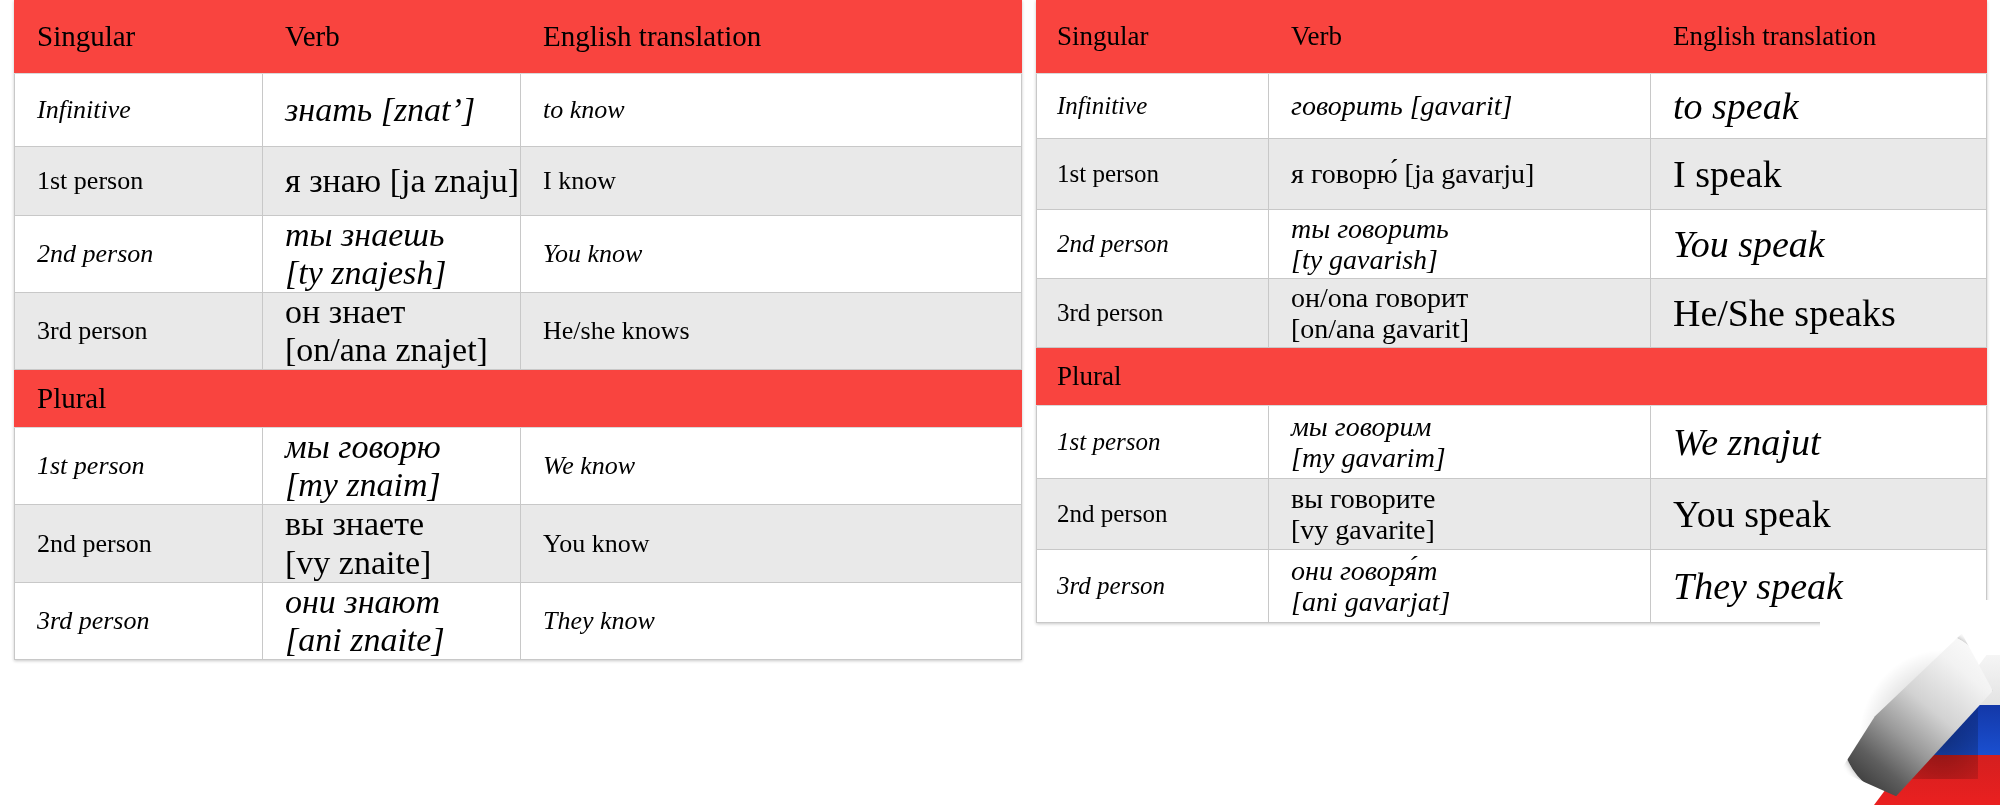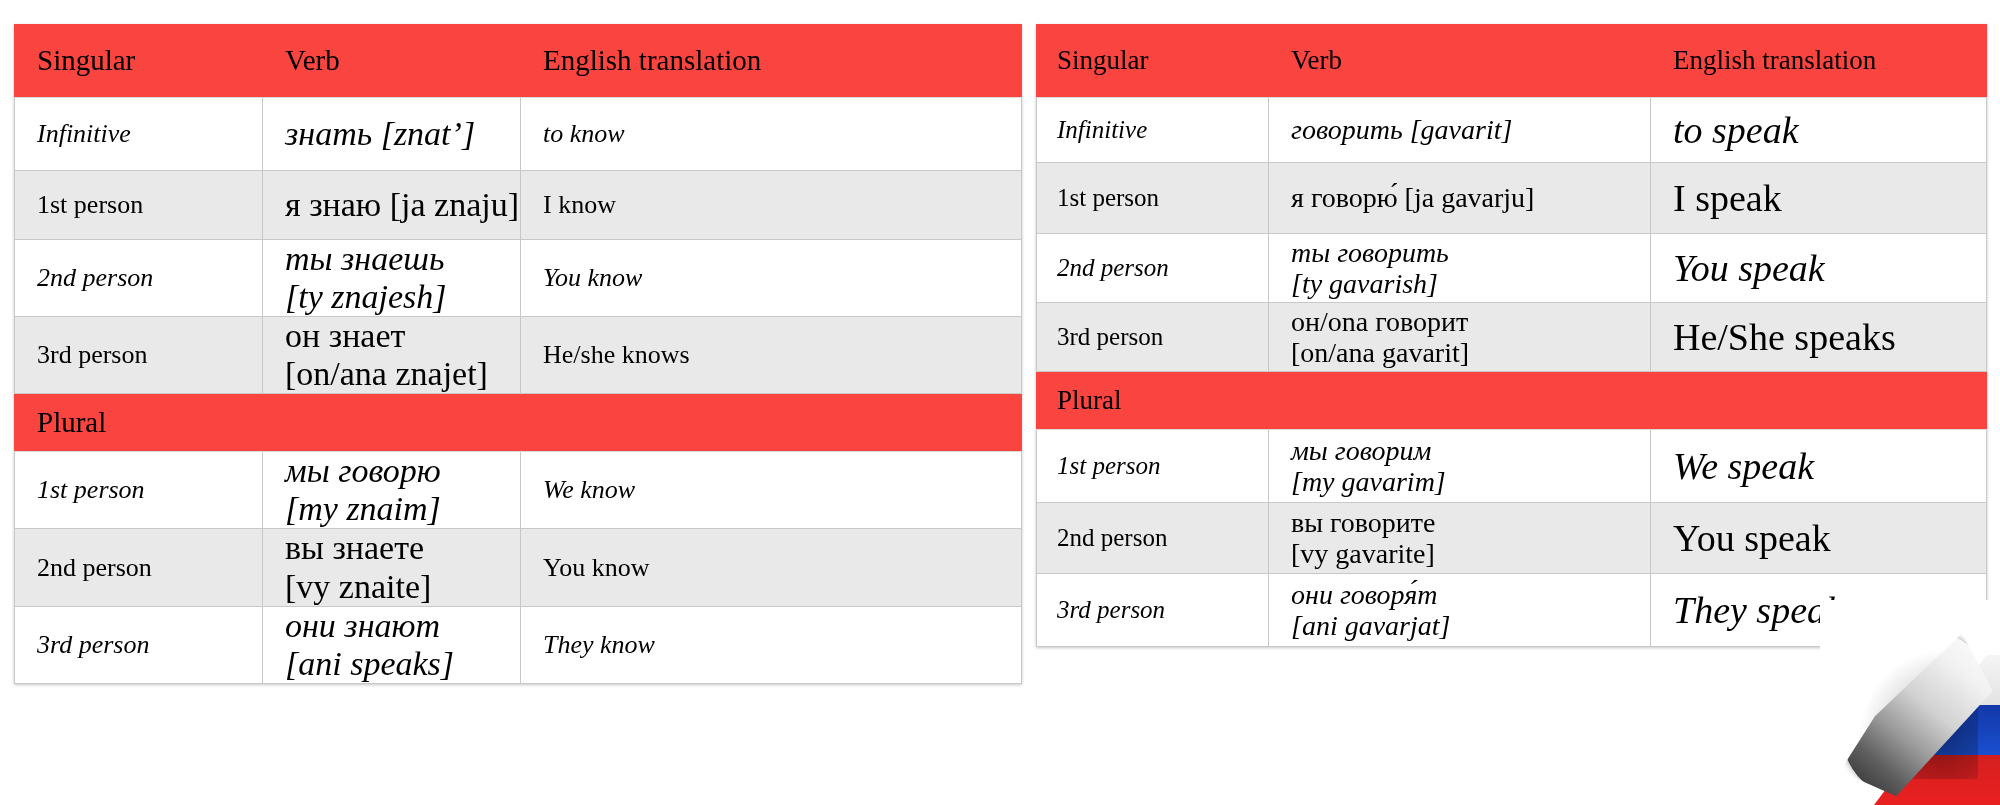--- a/index.html
+++ b/index.html
@@ -18,21 +18,21 @@
   .stage {
     position: relative;
     width: 2000px;
     height: 805px;
     background: #ffffff;
   }
 
   
   .conj-table {
     position: absolute;
-    top: 24px;
+    top: 0;
     border-collapse: collapse;
     table-layout: fixed;
     background: #ffffff;
     box-shadow: 0 1px 3px rgba(0,0,0,0.22);
   }
   #table-left  { left: 14px;   width: 1007px; }
   #table-right { left: 1036px; width: 950px;  }
 
   .conj-table td {
     border: 1px solid #c8c8c8;
@@ -233,21 +233,21 @@
           <span class="ln">вы  знаете</span>
           <span class="ln">[vy znaite]</span>
         </td>
         <td class="cell-eng">You know</td>
       </tr>
 
       <tr class="row-plain r-3p">
         <td class="cell-person">3rd person</td>
         <td class="cell-verb">
           <span class="ln">они знают</span>
-          <span class="ln">[ani speaks]</span>
+          <span class="ln">[ani znaite]</span>
         </td>
         <td class="cell-eng">They know</td>
       </tr>
     </tbody>
   </table>
 
   <table class="conj-table" id="table-right">
     <colgroup>
       <col class="c-person">
         <col class="c-verb">
@@ -299,21 +299,21 @@
         <td class="empty-cell"></td>
         <td class="empty-cell"></td>
       </tr>
 
       <tr class="row-plain r-1p">
         <td class="cell-person">1st person</td>
         <td class="cell-verb">
           <span class="ln">мы  говорим</span>
           <span class="ln">[my gavarim]</span>
         </td>
-        <td class="cell-eng">We speak</td>
+        <td class="cell-eng">We znajut</td>
       </tr>
 
       <tr class="row-shaded r-2p">
         <td class="cell-person">2nd person</td>
         <td class="cell-verb">
           <span class="ln">вы  говорите</span>
           <span class="ln">[vy gavarite]</span>
         </td>
         <td class="cell-eng">You speak</td>
       </tr>

